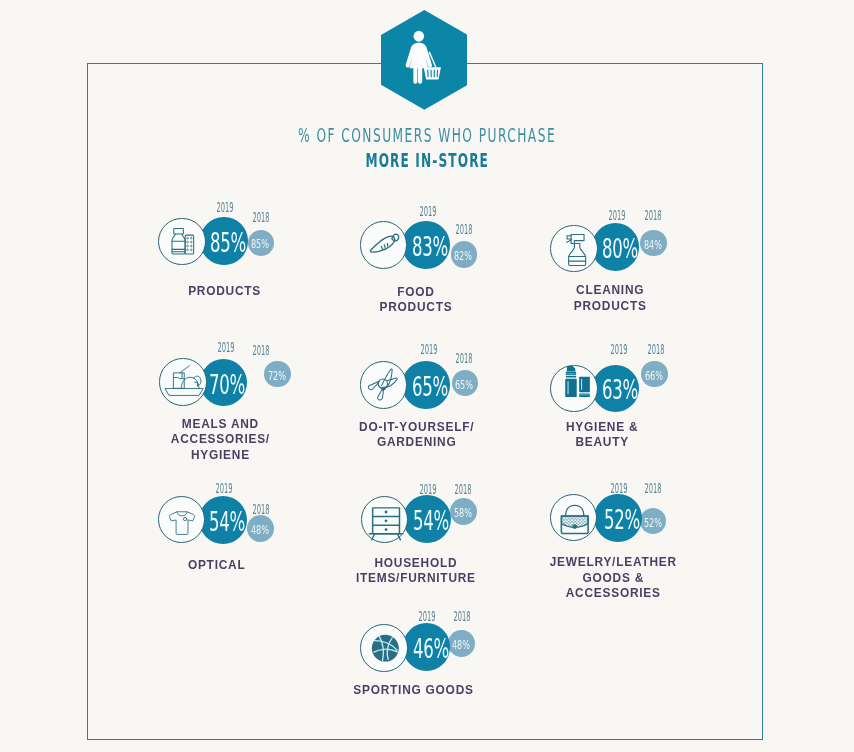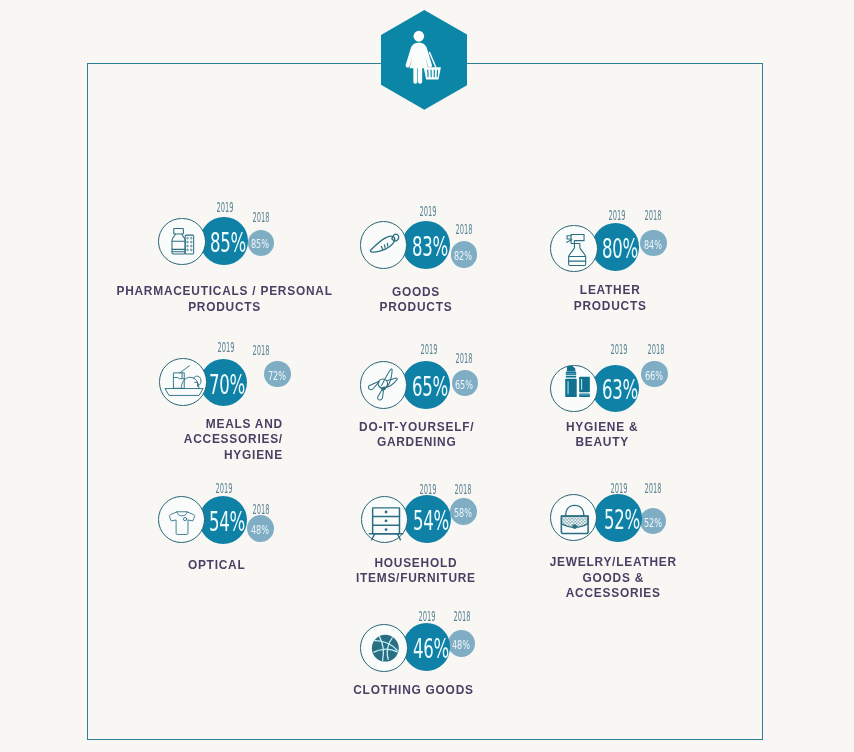--- a/index.html
+++ b/index.html
@@ -55,20 +55,22 @@
       <path fill="none" stroke="#fafdfc" stroke-width="1.5" d="M51.0 43.0 L58.0 58.8"></path>
       <path fill="#fafdfc" d="M45.2 58.6 L63.2 58.6 L60.6 70.9 L47.8 70.9 Z"></path>
       <g stroke="#0c86a6" stroke-width="1.2" fill="none">
         <path d="M49.5 61.0 l0.35 7.6 M52.9 61.0 l0.2 7.6 M56.3 61.0 l-0.1 7.6 M59.7 61.0 l-0.45 7.6"></path>
       </g>
     </g>
   </svg>
 </div>
 
 <div class="title">
+  <div><div class="l1">% OF CONSUMERS WHO PURCHASE</div></div>
+  <div class="r2"><div class="l2">MORE IN-STORE</div></div>
 </div>
 
 <div id="groups">
     <div class="grp">
       <div class="gray-circle" style="left: 247.5px; top: 229.7px; width: 26px; height: 26px;">
         <span style="font-size: 11.6px; transform: translate(-50%, -50%) scaleX(0.782); margin-left: -0.5px; margin-top: 2.8px;">85%</span>
       </div>
       <div class="teal-circle" style="left: 200.05px; top: 217.45px; width: 47.5px; height: 47.5px;">
         <span style="font-size: 27.4px; transform: translate(-50%, -50%) scaleX(0.672); margin-left: 4px; margin-top: 2px;">85%</span>
       </div>
@@ -90,21 +92,20 @@
    <circle cx="62" cy="62.3" r="1.9"></circle>
             <circle cx="70.6" cy="62.3" r="1.9"></circle>
    <circle cx="62" cy="71.2" r="1.9"></circle>
             <circle cx="70.6" cy="71.2" r="1.9"></circle>
   </g>
         </svg>
       </div>
       <div class="yr" style="left: 224.7px; top: 201.4px; transform: translateX(-50%);"><span>2019</span></div>
       <div class="yr" style="left: 260.5px; top: 211.4px; transform: translateX(-50%);"><span>2018</span></div>
       <div class="cat" style="left: 224.2px; top: 284px; transform: translateX(-50%);">
-        <div>PHARMACEUTICALS / PERSONAL</div>
         <div>PRODUCTS</div>
       </div>
     </div>
     <div class="grp">
       <div class="gray-circle" style="left: 450.8px; top: 241.2px; width: 26.4px; height: 26.4px;">
         <span style="font-size: 11.6px; transform: translate(-50%, -50%) scaleX(0.782); margin-left: -0.5px; margin-top: 2.8px;">82%</span>
       </div>
       <div class="teal-circle" style="left: 402.05px; top: 221.35px; width: 47.7px; height: 47.7px;">
         <span style="font-size: 27.4px; transform: translate(-50%, -50%) scaleX(0.672); margin-left: 4px; margin-top: 2px;">83%</span>
       </div>
@@ -113,21 +114,21 @@
   <g fill="none" stroke="#2b6e82" stroke-width="2.8" stroke-linejoin="round" stroke-linecap="round">
    <path d="M71.5 31.5 C76.0 28.5 81.0 31.0 81.5 36.0 C82.0 41.5 77.5 45.5 71.8 45.0 L66.5 40.0 Z"></path>
    <path d="M70.3 36.0 C75.5 40.0 73.0 48.5 63.0 56.5 C50.5 66.5 29.0 70.5 22.0 68.5 C20.0 67.9 19.8 66.0 21.2 64.6 C27.5 58.3 41.5 45.0 51.0 39.5 C60.0 34.3 66.5 33.0 70.3 36.0 Z"></path>
    <path d="M44.0 57.0 L46.5 62.0 M50.5 53.5 L52.0 58.8 M57.0 50.5 L57.8 55.5"></path>
   </g>
         </svg>
       </div>
       <div class="yr" style="left: 428.2px; top: 204.5px; transform: translateX(-50%);"><span>2019</span></div>
       <div class="yr" style="left: 464px; top: 222.5px; transform: translateX(-50%);"><span>2018</span></div>
       <div class="cat" style="left: 415.6px; top: 284.9px; transform: translateX(-50%);">
-        <div>GOODS</div>
+        <div>FOOD</div>
         <div>PRODUCTS</div>
       </div>
     </div>
     <div class="grp">
       <div class="gray-circle" style="left: 640.2px; top: 230px; width: 26.4px; height: 26.4px;">
         <span style="font-size: 11.6px; transform: translate(-50%, -50%) scaleX(0.782); margin-left: -0.5px; margin-top: 2.8px;">84%</span>
       </div>
       <div class="teal-circle" style="left: 591.75px; top: 223px; width: 47.7px; height: 47.7px;">
         <span style="font-size: 27.4px; transform: translate(-50%, -50%) scaleX(0.672); margin-left: 4px; margin-top: 2px;">80%</span>
       </div>
@@ -139,21 +140,21 @@
    <path d="M28.5 31.5 L41.0 25.5"></path>
    <path d="M47.0 34.5 L47.0 44.0 C47.0 48.0 35.5 58.5 33.2 65.0 L33.2 84.0 C33.2 85.6 34.5 86.9 36.1 86.9 L70.9 86.9 C72.5 86.9 73.8 85.6 73.8 84.0 L73.8 65.0 C71.5 58.5 60.0 48.0 60.0 44.0 L60.0 34.5 Z"></path>
    <line x1="33.6" y1="65.2" x2="73.4" y2="65.2"></line>
    <line x1="33.2" y1="76.5" x2="73.8" y2="76.5"></line>
   </g>
         </svg>
       </div>
       <div class="yr" style="left: 617.3px; top: 209.3px; transform: translateX(-50%);"><span>2019</span></div>
       <div class="yr" style="left: 653.4px; top: 209.3px; transform: translateX(-50%);"><span>2018</span></div>
       <div class="cat" style="left: 609.8px; top: 283.3px; transform: translateX(-50%);">
-        <div>LEATHER</div>
+        <div>CLEANING</div>
         <div>PRODUCTS</div>
       </div>
     </div>
     <div class="grp">
       <div class="gray-circle" style="left: 264px; top: 360.85px; width: 26.5px; height: 26.5px;">
         <span style="font-size: 11.6px; transform: translate(-50%, -50%) scaleX(0.782); margin-left: -0.5px; margin-top: 2.8px;">72%</span>
       </div>
       <div class="teal-circle" style="left: 199.6px; top: 358.7px; width: 47.8px; height: 47.8px;">
         <span style="font-size: 27.4px; transform: translate(-50%, -50%) scaleX(0.672); margin-left: 4px; margin-top: 2px;">70%</span>
       </div>
@@ -166,21 +167,21 @@
    <path d="M40.5 26.5 L40.5 38.5"></path>
    <path d="M20.2 38.0 L30.0 38.0 L33.5 41.0 L45.8 41.0"></path>
    <path d="M38.5 65.0 C38.5 49.5 48.0 37.5 60.5 37.5 C73.5 37.5 82.5 49.5 82.5 65.0"></path>
    <path d="M69.0 40.5 C71.0 36.2 75.5 33.8 79.8 34.8 C85.8 36.2 89.0 42.8 87.2 50.2 C86.1 54.6 83.3 57.8 79.8 58.8"></path>
    <path d="M72.0 50.0 L79.0 50.0 L79.0 59.5"></path>
   </g>
         </svg>
       </div>
       <div class="yr" style="left: 225.7px; top: 340.9px; transform: translateX(-50%);"><span>2019</span></div>
       <div class="yr" style="left: 260.9px; top: 343.9px; transform: translateX(-50%);"><span>2018</span></div>
-      <div class="cat" style="left: 233px; top: 416.5px; transform: translateX(-50%); text-align: right;">
+      <div class="cat" style="left: 220px; top: 416.5px; transform: translateX(-50%);">
         <div>MEALS AND</div>
         <div>ACCESSORIES/</div>
         <div>HYGIENE</div>
       </div>
     </div>
     <div class="grp">
       <div class="gray-circle" style="left: 451.7px; top: 370px; width: 26.2px; height: 26.2px;">
         <span style="font-size: 11.6px; transform: translate(-50%, -50%) scaleX(0.782); margin-left: -0.5px; margin-top: 2.8px;">65%</span>
       </div>
       <div class="teal-circle" style="left: 402.05px; top: 361.35px; width: 47.7px; height: 47.7px;">
@@ -336,16 +337,16 @@
    <path d="M24.5 35.0 C40 34.5 64 40 79 58"></path>
    <path d="M24.0 62.5 C36 55 60 52 79.5 62.0"></path>
    <path d="M37.0 25.5 C44 38 49 60 44.5 82.5"></path>
    <path d="M67.5 28.5 C58 40 52 62 58 80.0"></path>
   </g>
         </svg>
       </div>
       <div class="yr" style="left: 427.4px; top: 610.2px; transform: translateX(-50%);"><span>2019</span></div>
       <div class="yr" style="left: 461.5px; top: 610.2px; transform: translateX(-50%);"><span>2018</span></div>
       <div class="cat" style="left: 413.1px; top: 682.6px; transform: translateX(-50%);">
-        <div>CLOTHING GOODS</div>
+        <div>SPORTING GOODS</div>
       </div>
     </div>
   </div>
 
 </body></html>

